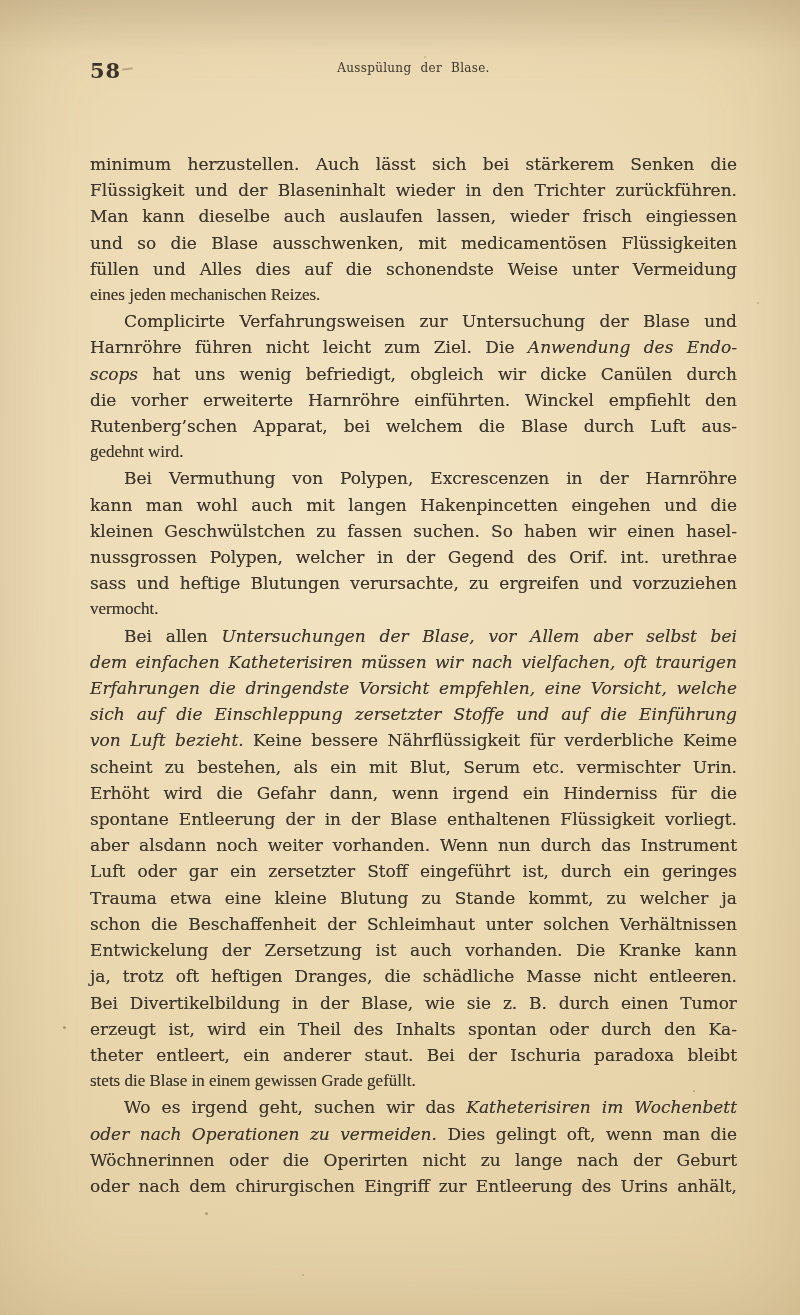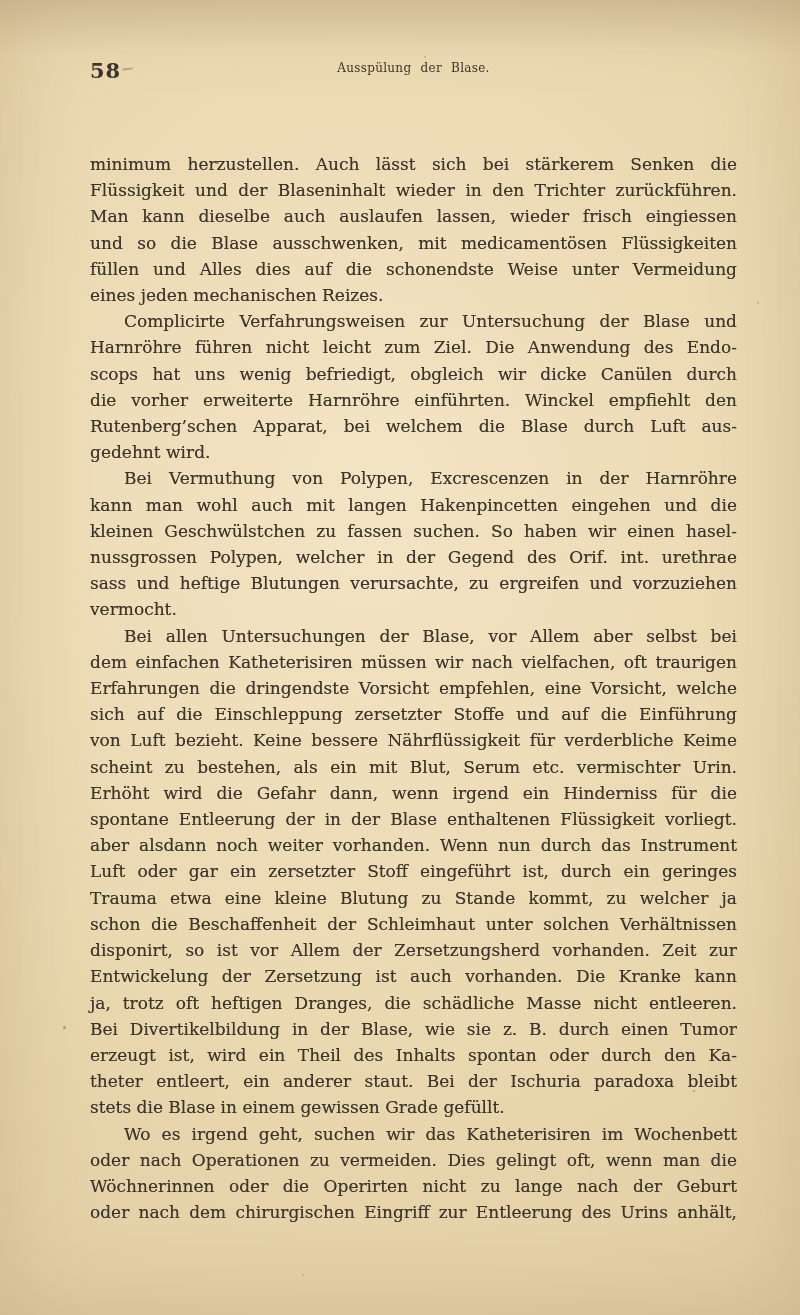--- a/index.html
+++ b/index.html
@@ -72,25 +72,27 @@
     text-shadow: 0 0 0.4px rgba(60,52,42,0.55);
     margin-top: 47px;
   }
   .line {
     text-align: justify;
     text-align-last: justify;
     white-space: normal;
   }
   .line.end {
     text-align-last: left;
+    font-family: Liberation Serif, serif;
   }
   .line.indent {
     text-indent: 34px;
   }
   .it {
+    font-style: italic;
   }
   .speck {
     position: absolute;
     border-radius: 50%;
     background: rgba(96,80,52,1);
     pointer-events: none;
   }
 </style>
 </head>
 <body>
@@ -130,21 +132,20 @@
         <div class="line"><span class="it">Erfahrungen die dringendste Vorsicht empfehlen, eine Vorsicht, welche</span></div>
         <div class="line"><span class="it">sich auf die Einschleppung zersetzter Stoffe und auf die Einführung</span></div>
         <div class="line"><span class="it">von Luft bezieht.</span><span> Keine bessere Nährflüssigkeit für verderbliche Keime</span></div>
         <div class="line"><span>scheint zu bestehen, als ein mit Blut, Serum etc. vermischter Urin.</span></div>
         <div class="line"><span>Erhöht wird die Gefahr dann, wenn irgend ein Hinderniss für die</span></div>
         <div class="line"><span>spontane Entleerung der in der Blase enthaltenen Flüssigkeit vorliegt.</span></div>
         <div class="line"><span>aber alsdann noch weiter vorhanden. Wenn nun durch das Instrument</span></div>
         <div class="line"><span>Luft oder gar ein zersetzter Stoff eingeführt ist, durch ein geringes</span></div>
         <div class="line"><span>Trauma etwa eine kleine Blutung zu Stande kommt, zu welcher ja</span></div>
         <div class="line"><span>schon die Beschaffenheit der Schleimhaut unter solchen Verhältnissen</span></div>
-        <div class="line"><span>disponirt, so ist vor Allem der Zersetzungsherd vorhanden. Zeit zur</span></div>
         <div class="line"><span>Entwickelung der Zersetzung ist auch vorhanden. Die Kranke kann</span></div>
         <div class="line"><span>ja, trotz oft heftigen Dranges, die schädliche Masse nicht entleeren.</span></div>
         <div class="line"><span>Bei Divertikelbildung in der Blase, wie sie z. B. durch einen Tumor</span></div>
         <div class="line"><span>erzeugt ist, wird ein Theil des Inhalts spontan oder durch den Ka-</span></div>
         <div class="line"><span>theter entleert, ein anderer staut. Bei der Ischuria paradoxa bleibt</span></div>
         <div class="line end"><span>stets die Blase in einem gewissen Grade gefüllt.</span></div>
       </div>
       <div>
         <div class="line indent"><span>Wo es irgend geht, suchen wir das </span><span class="it">Katheterisiren im Wochenbett</span></div>
         <div class="line"><span class="it">oder nach Operationen zu vermeiden.</span><span> Dies gelingt oft, wenn man die</span></div>

